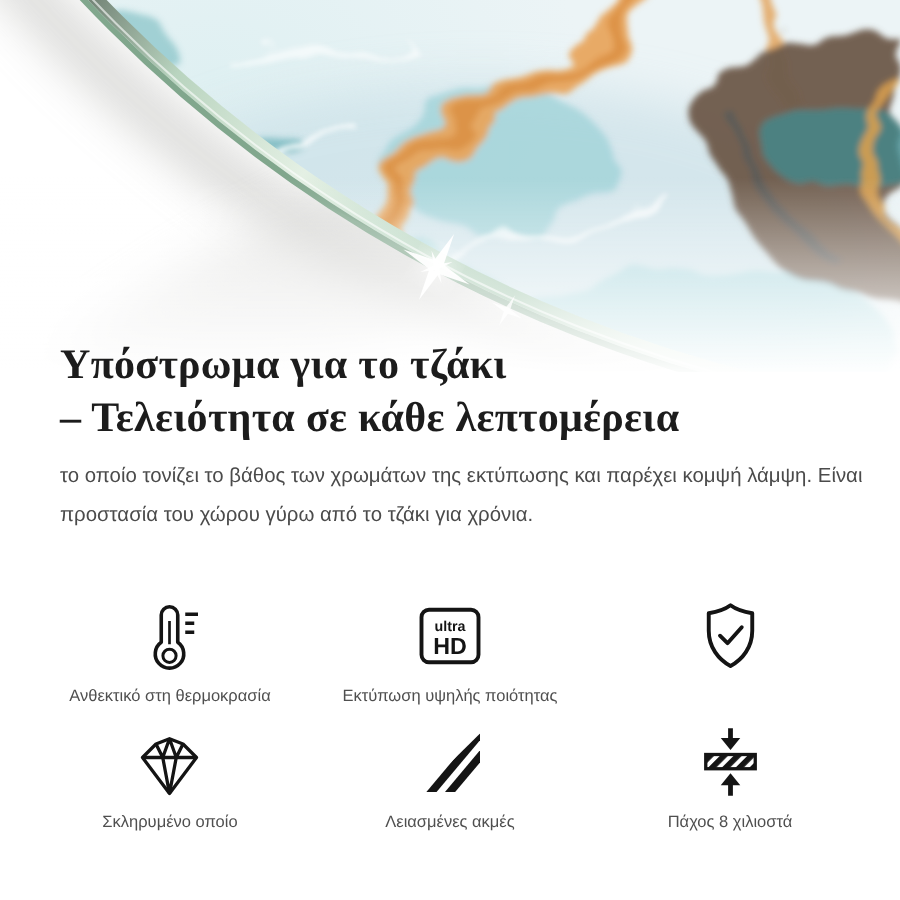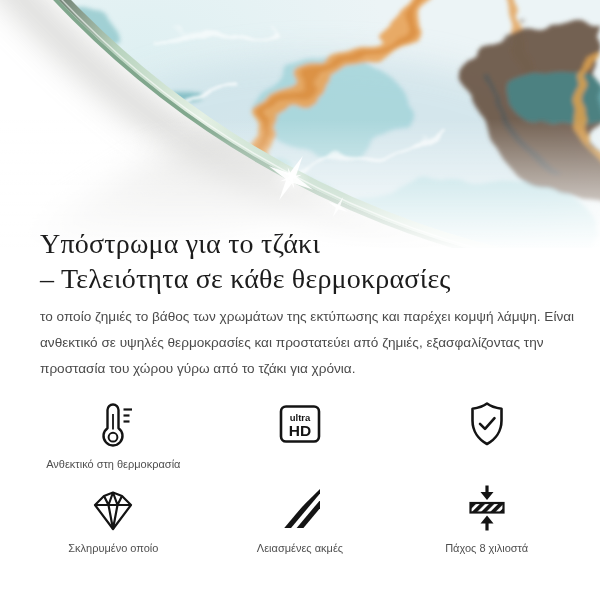--- a/index.html
+++ b/index.html
@@ -6,21 +6,21 @@
   body{
     width:600px;height:600px;position:relative;overflow:hidden;
     background:#ffffff;
     font-family:"Liberation Sans", sans-serif;
     -webkit-font-smoothing:antialiased;
   }
   .hero{position:absolute;top:0;left:0;width:600px;height:300px;}
   .heading{
     position:absolute;top:226px;left:40px;right:30px;
     font-family:"Liberation Serif", serif;
-    font-size:28px;line-height:35px;color:#1c1c1c;font-weight:400;
+    font-size:28px;line-height:35px;color:#1c1c1c;font-weight:700;
     letter-spacing:.2px;
   }
   .heading div{white-space:nowrap;}
   .body-copy{
     position:absolute;top:304px;left:40px;width:535px;
     font-size:13.6px;line-height:26px;color:#4b4b4b;
   }
   .features{
     position:absolute;top:398px;left:20px;width:560px;
     display:grid;grid-template-columns:repeat(3,1fr);
@@ -137,26 +137,25 @@
     <path d="M0 -25 L3.5 -3.5 L25 0 L3.5 3.5 L0 25 L-3.5 3.5 L-25 0 L-3.5 -3.5 Z" fill="#ffffff" transform="rotate(45) scale(0.45)" opacity="0.9"></path>
   </g>
   <g transform="translate(338 207) rotate(28) scale(0.45)" opacity="0.8">
     <path d="M0 -25 L3.5 -3.5 L25 0 L3.5 3.5 L0 25 L-3.5 3.5 L-25 0 L-3.5 -3.5 Z" fill="#ffffff"></path>
   </g>
 </svg>
 </div>
 
 <div class="heading">
   <div>Υπόστρωμα για το τζάκι</div>
-  <div>– Τελειότητα σε κάθε θερμοκρασίες</div>
+  <div>– Τελειότητα σε κάθε λεπτομέρεια</div>
 </div>
 
 <div class="body-copy">
-  <div>το οποίο ζημιές το βάθος των χρωμάτων της εκτύπωσης και παρέχει κομψή λάμψη. Είναι</div>
-  <div>ανθεκτικό σε υψηλές θερμοκρασίες και προστατεύει από ζημιές, εξασφαλίζοντας την</div>
+  <div>το οποίο τονίζει το βάθος των χρωμάτων της εκτύπωσης και παρέχει κομψή λάμψη. Είναι</div>
   <div>προστασία του χώρου γύρω από το τζάκι για χρόνια.</div>
 </div>
 
 <div class="features">
 
   <div class="feature">
     <div class="icon-box">
       <svg class="ico" width="48" height="48" viewBox="0 0 48 48" fill="none" stroke="#141414" stroke-width="2.4">
         <path d="M24 4.5 a5.5 5.5 0 0 1 5.5 5.5 v18.2 a9.5 9.5 0 1 1 -11 0 V10 a5.5 5.5 0 0 1 5.5 -5.5 Z" stroke-linejoin="round"></path>
         <circle cx="24" cy="37.2" r="4.4" stroke-width="2"></circle>
@@ -170,20 +169,21 @@
   </div>
 
   <div class="feature">
     <div class="icon-box">
       <svg class="ico" width="48" height="48" viewBox="0 0 48 48">
         <rect x="5" y="6.5" width="38" height="35" rx="5" fill="none" stroke="#141414" stroke-width="2.6"></rect>
         <text x="24" y="20.5" text-anchor="middle" class="badge-small">ultra</text>
         <text x="24" y="36" text-anchor="middle" class="badge-big">HD</text>
       </svg>
     </div>
+    <span class="feature-label">Εκτύπωση υψηλής ποιότητας</span>
   </div>
 
   <div class="feature">
     <div class="icon-box">
       <svg class="ico" width="48" height="48" viewBox="0 0 48 48" fill="none" stroke="#141414" stroke-width="2.6">
         <path d="M24 3.5 C28 6.5 33.5 8 38.5 8.8 V20.5 C38.5 31.5 32 39.7 24 44 C16 39.7 9.5 31.5 9.5 20.5 V8.8 C14.5 8 20 6.5 24 3.5 Z" stroke-linejoin="round"></path>
         <path d="M17 23.8 L22 28.8 L31.5 18.2" stroke-linecap="round" stroke-linejoin="round"></path>
       </svg>
     </div>
   </div>

